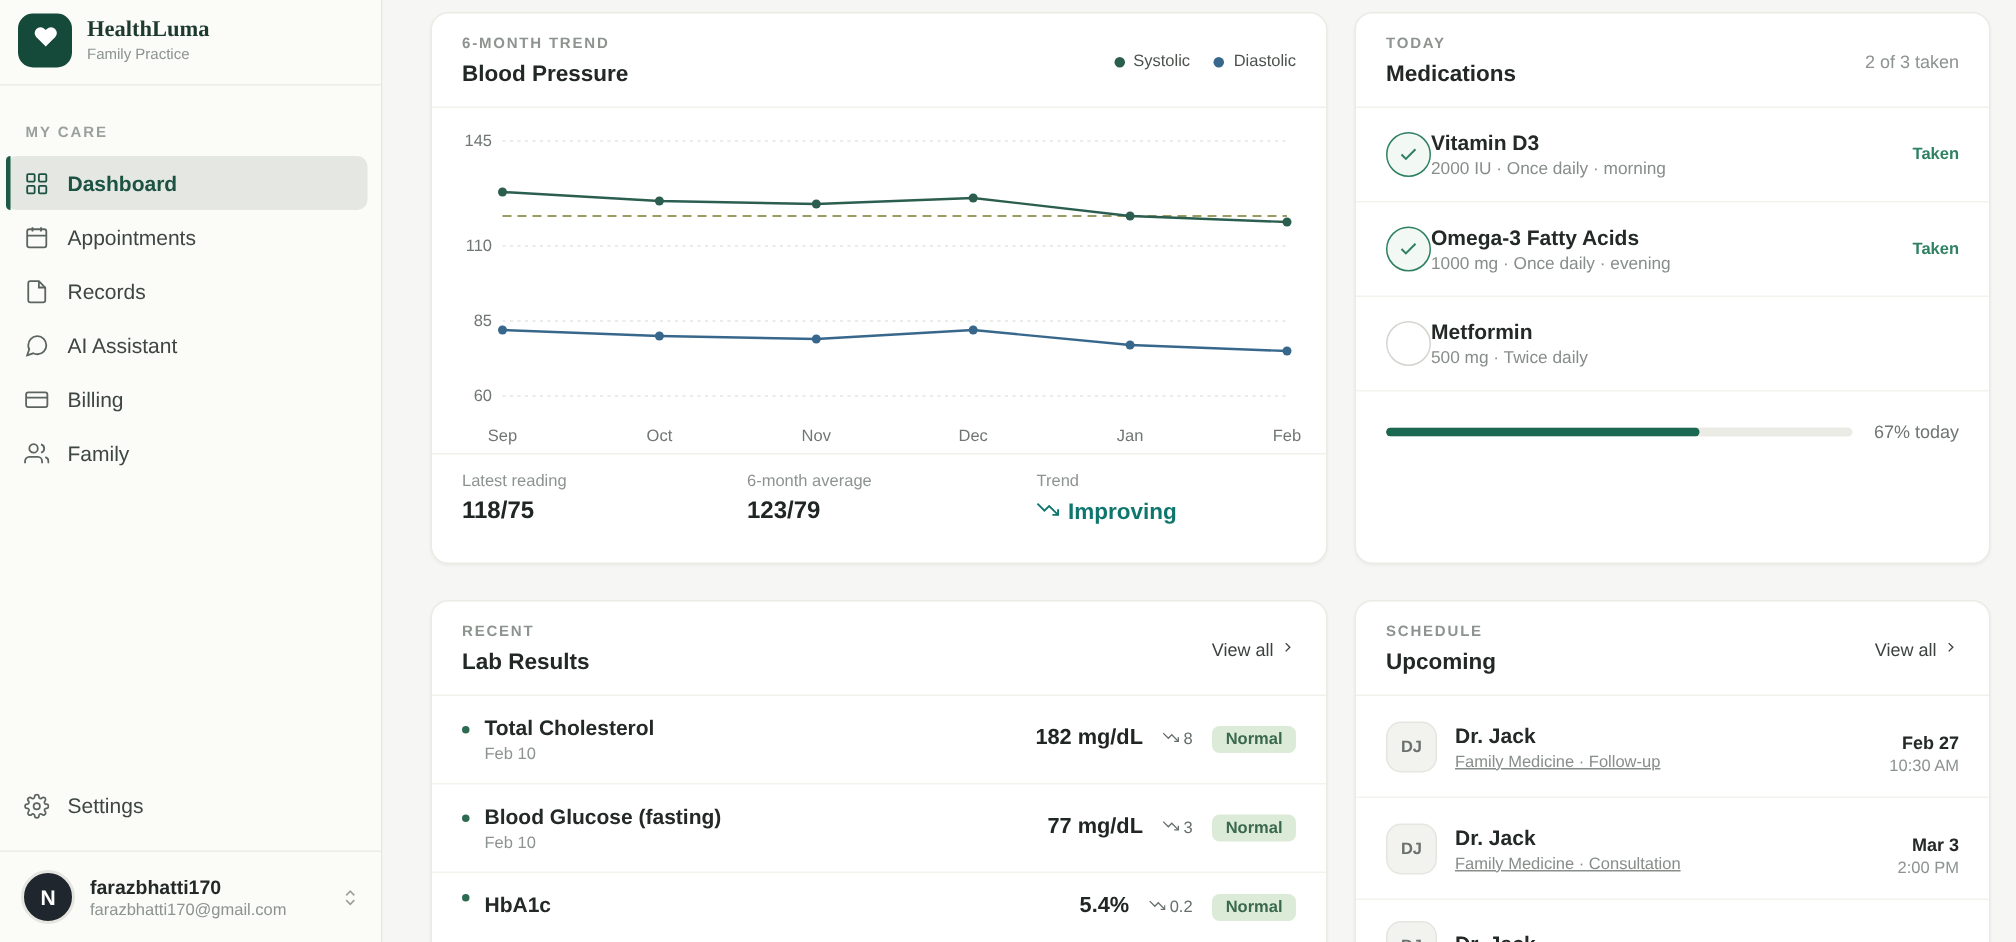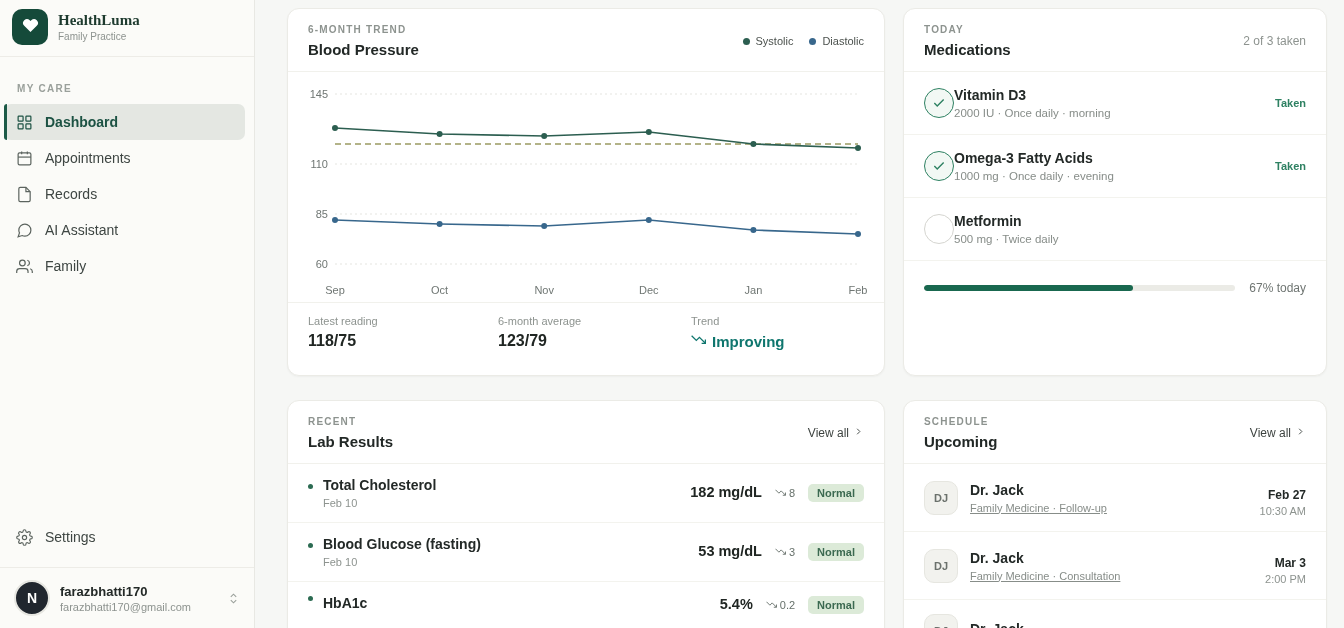--- a/index.html
+++ b/index.html
@@ -149,20 +149,29 @@
       </span>
       <span>Records</span>
     </div>
     <div class="nav-item">
       <span class="nav-icon">
         <svg width="17" height="17" viewBox="0 0 24 24" fill="none" stroke="currentColor" stroke-width="1.7">
             <path d="M21 11.5a8.38 8.38 0 0 1-8.5 8.5 8.5 8.5 0 0 1-3.8-.9L3 21l1.9-5.7a8.38 8.38 0 0 1-.9-3.8 8.5 8.5 0 0 1 8.5-8.5 8.38 8.38 0 0 1 8.5 8.5z"></path>
           </svg>
       </span>
       <span>AI Assistant</span>
+    </div>
+    <div class="nav-item">
+      <span class="nav-icon">
+        <svg width="17" height="17" viewBox="0 0 24 24" fill="none" stroke="currentColor" stroke-width="1.7">
+            <rect x="2" y="5" width="20" height="14" rx="2"></rect>
+            <line x1="2" y1="10" x2="22" y2="10"></line>
+          </svg>
+      </span>
+      <span>Billing</span>
     </div>
     <div class="nav-item">
       <span class="nav-icon">
         <svg width="17" height="17" viewBox="0 0 24 24" fill="none" stroke="currentColor" stroke-width="1.7">
             <path d="M17 21v-2a4 4 0 0 0-4-4H5a4 4 0 0 0-4 4v2"></path>
             <circle cx="9" cy="7" r="4"></circle>
             <path d="M23 21v-2a4 4 0 0 0-3-3.87"></path>
             <path d="M16 3.13a4 4 0 0 1 0 7.75"></path>
           </svg>
       </span>
@@ -361,21 +370,21 @@
       </div>
     </div>
 
     <div class="lab-row">
       <span class="lab-dot"></span>
       <div class="lab-meta">
         <div class="lab-name">Blood Glucose (fasting)</div>
         <div class="lab-date">Feb 10</div>
       </div>
       <div class="lab-right">
-        <span class="lab-value">53 mg/dL</span>
+        <span class="lab-value">77 mg/dL</span>
         <span class="lab-delta">
           <span><svg width="11" height="11" viewBox="0 0 24 24" fill="none" stroke="currentColor" stroke-width="2">
                 <polyline points="23 18 13.5 8.5 8.5 13.5 1 6"></polyline>
                 <polyline points="17 18 23 18 23 12"></polyline>
               </svg></span>
           <span>3</span>
         </span>
         <span class="normal-badge">Normal</span>
       </div>
     </div>

